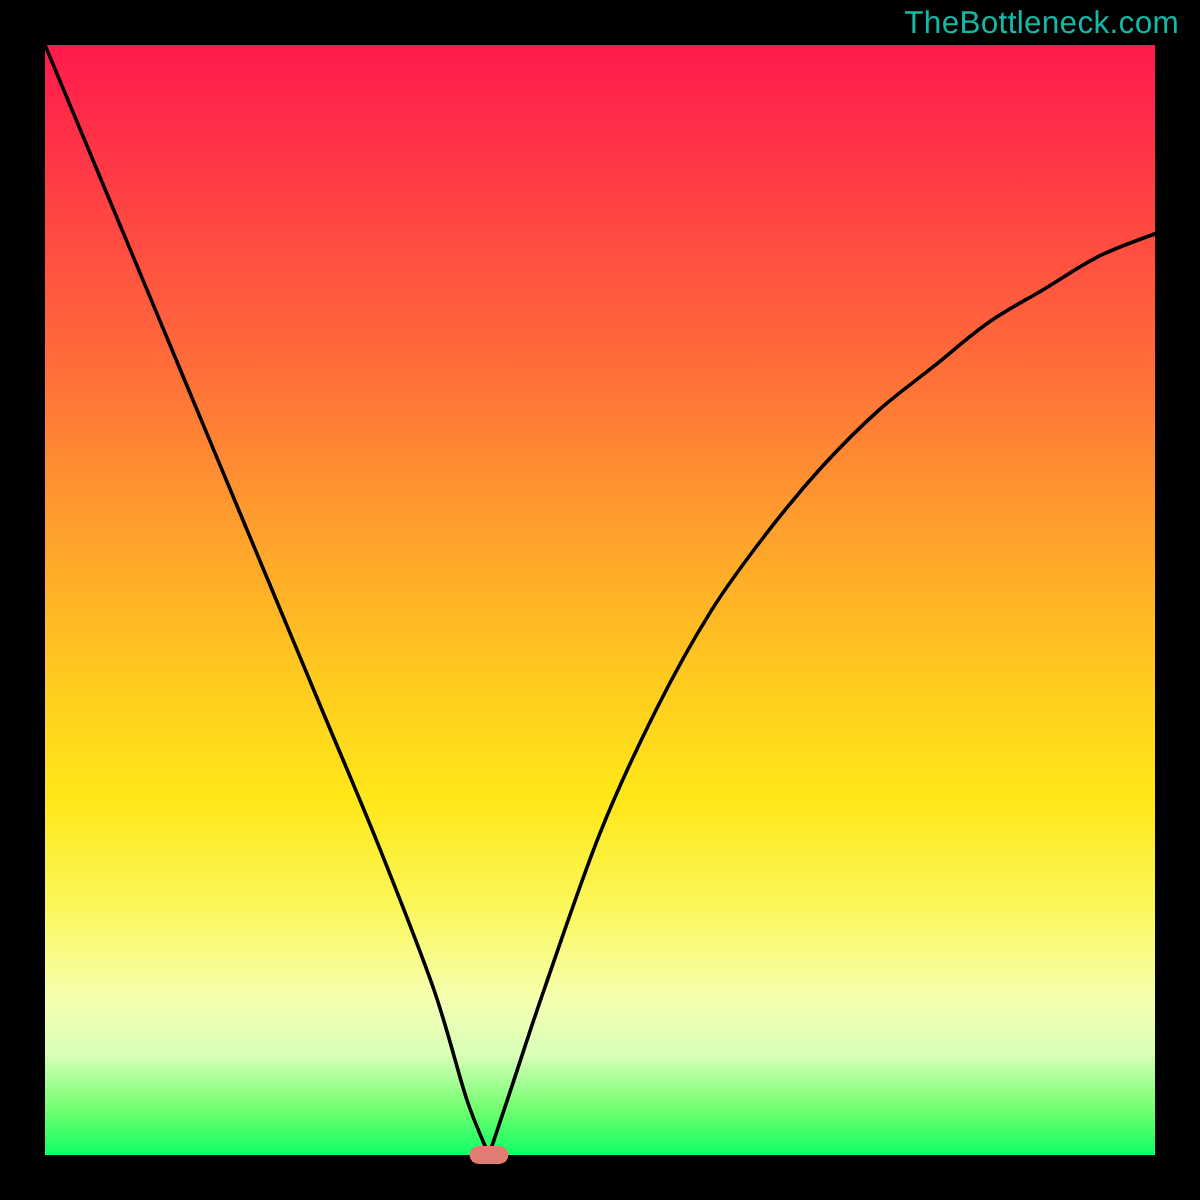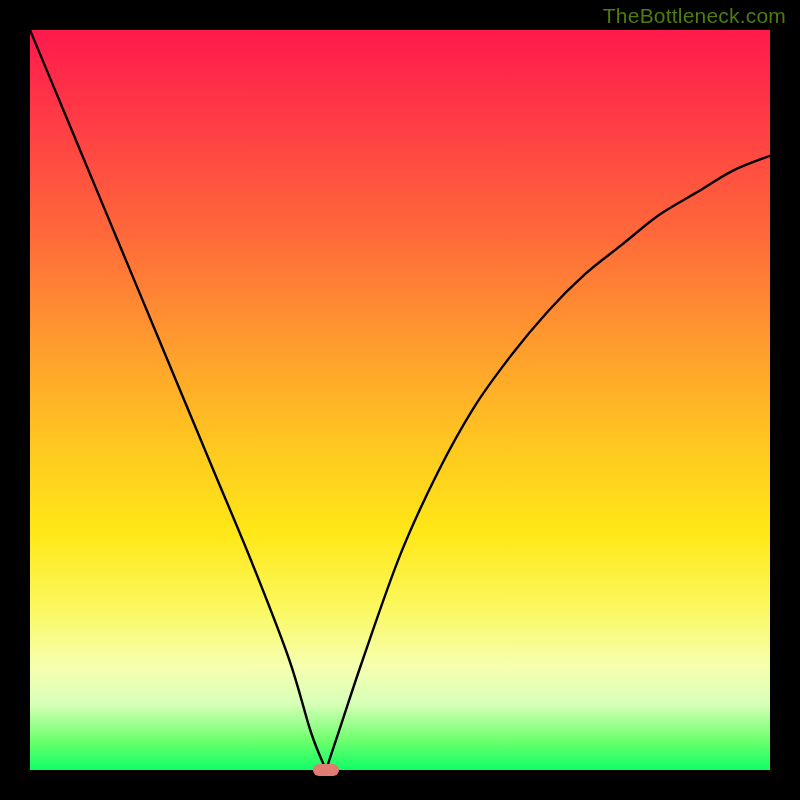--- a/index.html
+++ b/index.html
@@ -36,21 +36,21 @@
       #f6ffb0 86%,
       #d8ffb8 91%,
       #6eff6e 96%,
       #0fff66 100%
     );
   }
   .watermark {
     position: absolute;
     top: 4px;
     right: 14px;
-    color: #4d7c0f;
+    color: #14b8a6;
     font-size: 21px;
     font-weight: 400;
     letter-spacing: 0.2px;
     z-index: 50;
     margin-left: 27px;
   }
   svg.curve {
     position: absolute;
     left: 0;
     top: 0;

